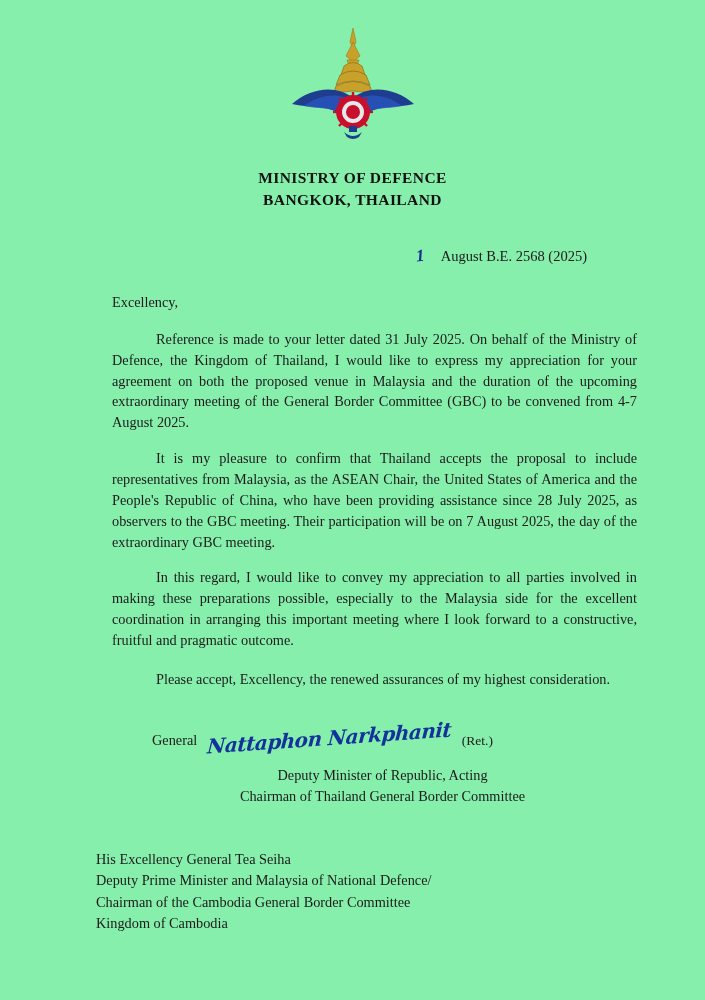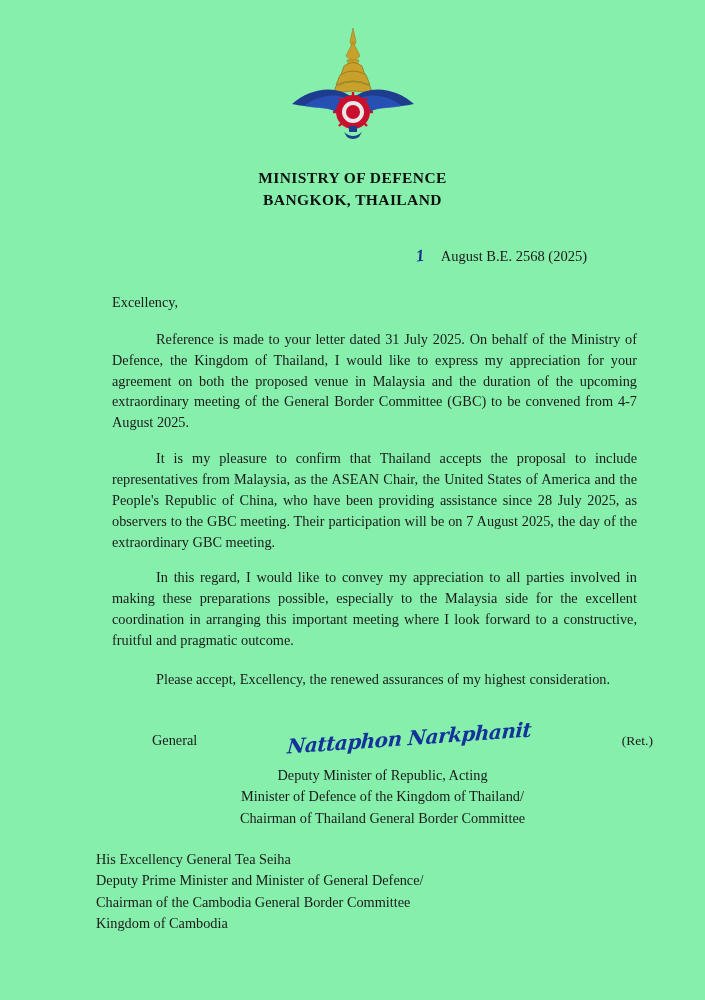--- a/index.html
+++ b/index.html
@@ -82,21 +82,21 @@
     margin-top: 18px;
   }
   
   .sig-block {
     margin-top: 34px;
     text-align: center;
     font-size: 14.3px;
   }
   .sig-line {
     display: flex;
-    justify-content: space-between;
+    justify-content: flex-start;
     align-items: flex-end;
     gap: 6px;
     padding-left: 40px;
   }
   .sig-rank { padding-bottom: 2px; }
   .sig-script {
     font-family: "DejaVu Serif", serif;
     font-style: italic;
     font-weight: bold;
     color: #13329a;
@@ -191,26 +191,25 @@
     <p class="para closing">Please accept, Excellency, the renewed assurances of my highest consideration.</p>
 
     <div class="sig-block">
       <div class="sig-line">
         <span class="sig-rank">General</span>
         <span class="sig-script">Nattaphon Narkphanit</span>
         <span class="sig-ret">(Ret.)</span>
       </div>
       <div class="sig-names">
         <div>Deputy Minister of Republic, Acting</div>
-        <div>Minister of Defence of the Kingdom of Thailand/</div>
         <div>Chairman of Thailand General Border Committee</div>
       </div>
     </div>
   </div>
 
   <div class="addressee">
     <div>His Excellency General Tea Seiha</div>
-    <div>Deputy Prime Minister and Minister of General Defence/</div>
+    <div>Deputy Prime Minister and Malaysia of National Defence/</div>
     <div>Chairman of the Cambodia General Border Committee</div>
     <div>Kingdom of Cambodia</div>
   </div>
 
 </div>
 
 </body></html>

